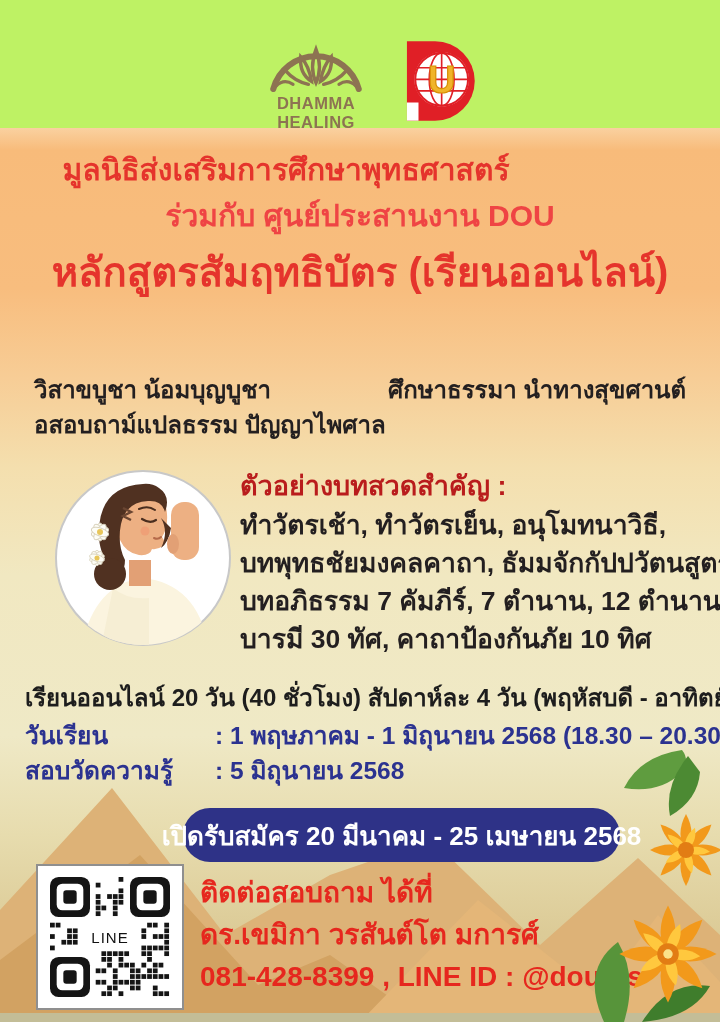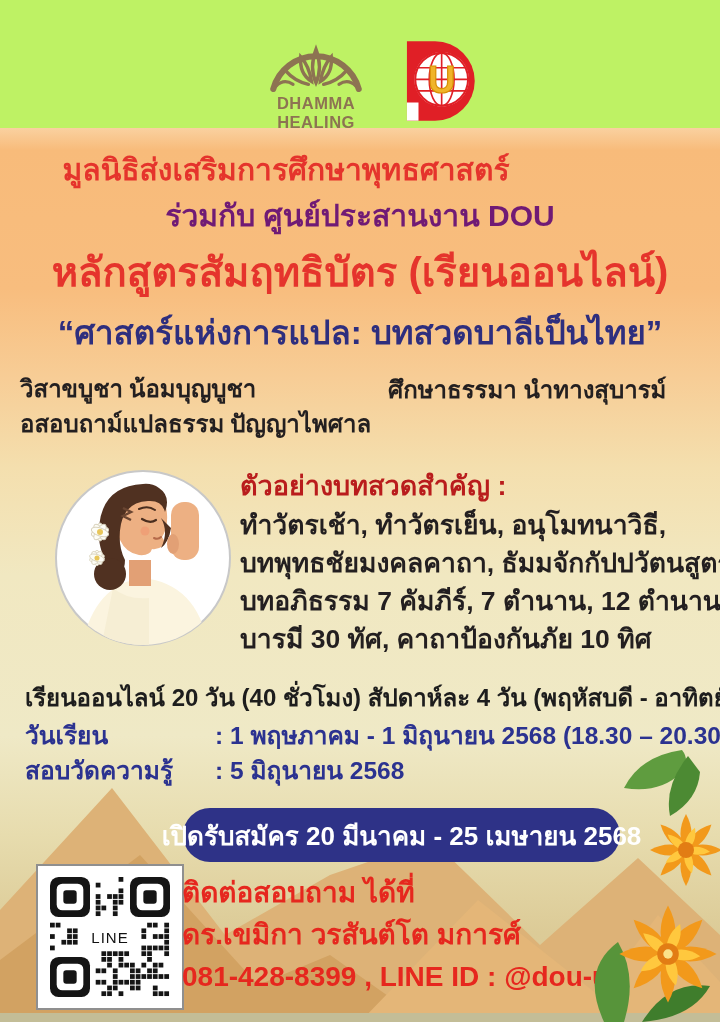--- a/index.html
+++ b/index.html
@@ -15,36 +15,36 @@
   .body-bg{position:absolute;left:0;top:128px;width:720px;height:894px;
     background:linear-gradient(180deg,#fad1a0 0%,#f8bb7a 2.5%,#f8bd7e 18%,#f7cd96 28%,
       #f4dfae 38%,#f1e8c1 50%,#efe9c6 68%,#e7dcae 79%,#dccb97 90%,#d6c898 100%);}
   
   .mountains{position:absolute;left:0;bottom:0;width:720px;height:262px;z-index:1;}
   .bottom-strip{position:absolute;left:0;bottom:0;width:720px;height:9px;background:#c3bd97;z-index:1;}
   .flowers{position:absolute;right:-14px;bottom:0;width:170px;height:300px;z-index:4;}
   
   .t{position:absolute;z-index:3;white-space:nowrap;}
   .red-title1{left:0;top:146px;width:572px;text-align:center;font-size:30px;font-weight:bold;color:#e5342c;}
-  .red-title2{left:0;top:192px;width:720px;text-align:center;font-size:30px;font-weight:bold;color:#701a75;}
+  .red-title2{left:0;top:192px;width:720px;text-align:center;font-size:30px;font-weight:bold;color:#ef4444;}
   .red-title3{left:0;top:240px;width:720px;text-align:center;font-size:40px;font-weight:bold;color:#e5342c;}
   .navy-title{left:0;top:306px;width:720px;text-align:center;font-size:33px;font-weight:bold;color:#2e2e7e;}
   .poem{top:372px;font-size:24px;font-weight:600;color:#231f20;line-height:35px;}
-  .poem.left{left:20px;font-family:Liberation Serif, serif;}
+  .poem.left{left:34px;}
   .poem.right{left:388px;}
   .chant-head{left:240px;top:464px;font-size:27px;font-weight:bold;color:#b91c1c;}
   .chant-lines{left:240px;top:506px;font-size:26.5px;font-weight:600;color:#231f20;line-height:38px;}
   .sched-sum{left:25px;top:678px;font-size:24px;font-weight:600;color:#1d1d1d;}
   .sched-row{font-size:24.5px;font-weight:bold;color:#2b3290;}
   .sr-label{position:absolute;left:25px;}
   .sr-value{position:absolute;left:215px;}
   .pill{position:absolute;left:183px;top:808px;width:437px;height:54px;z-index:3;
         background:#2e3287;border-radius:28px;display:flex;align-items:center;justify-content:center;
         color:#ffffff;font-size:26px;font-weight:bold;white-space:nowrap;}
-  .contact{left:182px;top:872px;font-size:28px;font-weight:bold;color:#e6271e;line-height:42px;z-index:3;}
+  .contact{left:200px;top:872px;font-size:28px;font-weight:bold;color:#e6271e;line-height:42px;z-index:3;}
   
   .qr-card{position:absolute;left:36px;top:864px;width:144px;height:142px;background:#ffffff;
            border:2px solid #8f8f8f;z-index:3;display:flex;align-items:center;justify-content:center;}
   .qr-wrap{position:relative;width:120px;height:120px;}
   .qr-wrap svg{position:absolute;left:0;top:0;}
   .qr-line{position:absolute;left:50%;top:50%;transform:translate(-50%,-50%);background:#ffffff;
            padding:1px 4px;font-size:15px;font-weight:normal;color:#111111;letter-spacing:1px;}
   
   .pray-circle{position:absolute;left:53px;top:468px;width:180px;height:180px;z-index:3;}
 </style>
@@ -86,28 +86,27 @@
   <svg class="mountains" viewBox="0 0 720 262" preserveAspectRatio="none">
     <path d="M0 262 V150 L112 28 L225 175 L330 115 L432 80 L540 185 L638 98 L720 175 V262 Z" fill="#ddb277"></path>
     <path d="M0 262 V200 L140 95 L258 225 L330 195 L425 262 Z" fill="#d2a262"></path>
     <path d="M360 262 L478 140 L598 235 L658 155 L720 222 V262 Z" fill="#e4b678"></path>
   </svg>
   <div class="bottom-strip"></div>
 
   <div class="t red-title1">มูลนิธิส่งเสริมการศึกษาพุทธศาสตร์</div>
   <div class="t red-title2">ร่วมกับ ศูนย์ประสานงาน DOU</div>
   <div class="t red-title3">หลักสูตรสัมฤทธิบัตร (เรียนออนไลน์)</div>
-  <div class="t navy-title">“ศาสตร์แห่งการแปล: บทสวดบาลีเป็นไทย”</div>
 
   <div class="t poem left">
     <div>วิสาขบูชา น้อมบุญบูชา</div>
     <div>อสอบถาม์แปลธรรม ปัญญาไพศาล</div>
   </div>
   <div class="t poem right">
-    <div>ศึกษาธรรมา นำทางสุบารม์</div>
+    <div>ศึกษาธรรมา นำทางสุขศานต์</div>
   </div>
 
   <svg class="pray-circle" viewBox="0 0 180 180">
     <defs>
         <clipPath id="cc">
           <circle cx="90" cy="90" r="87"></circle>
         </clipPath>
       </defs>
     <circle cx="90" cy="90" r="87" fill="#ffffff" stroke="#c8c8c8" stroke-width="2"></circle>
     <g clip-path="url(#cc)">

